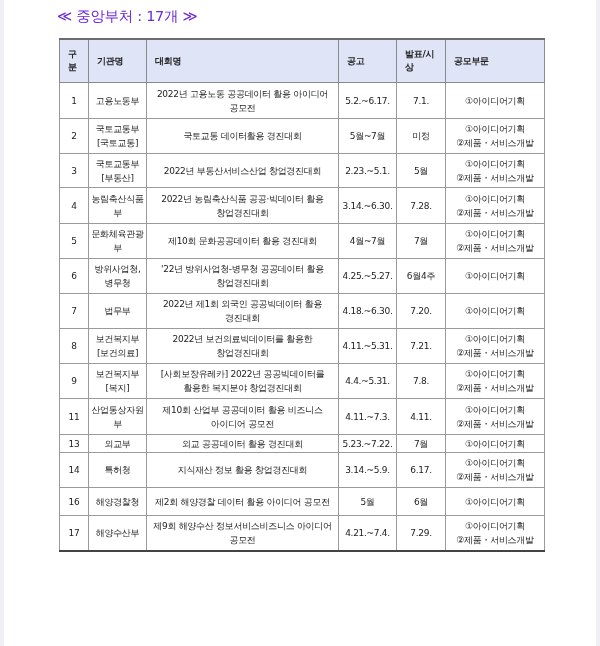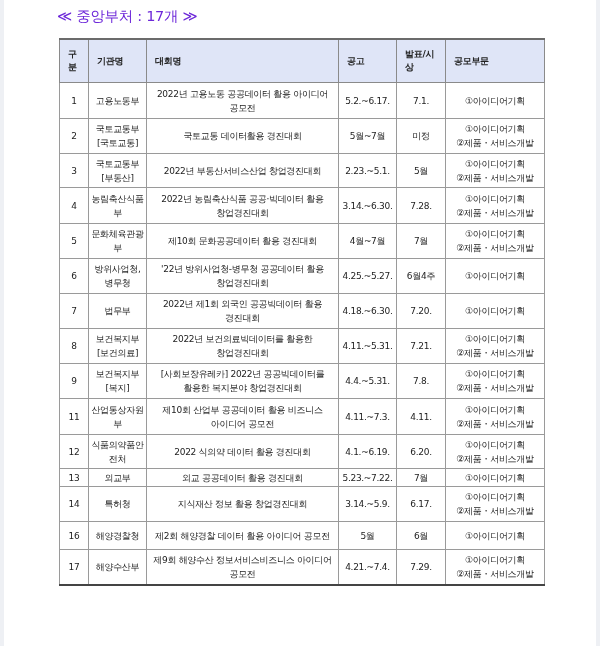--- a/index.html
+++ b/index.html
@@ -203,31 +203,20 @@
         <td class="num">11</td>
         <td class="org">산업통상자원부</td>
         <td class="name">제10회 산업부 공공데이터 활용 비즈니스 아이디어 공모전</td>
         <td class="dates">4.11.~7.3.</td>
         <td class="announce">4.11.</td>
         <td class="cat">
           <span class="cat-line">①아이디어기획</span>
           <span class="cat-line">②제품・서비스개발</span>
         </td>
       </tr>
-      <tr style="height: 34px;">
-        <td class="num">12</td>
-        <td class="org">식품의약품안전처</td>
-        <td class="name">2022 식의약 데이터 활용 경진대회</td>
-        <td class="dates">4.1.~6.19.</td>
-        <td class="announce">6.20.</td>
-        <td class="cat">
-          <span class="cat-line">①아이디어기획</span>
-          <span class="cat-line">②제품・서비스개발</span>
-        </td>
-      </tr>
       <tr style="height: 18px;">
         <td class="num">13</td>
         <td class="org">외교부</td>
         <td class="name">외교 공공데이터 활용 경진대회</td>
         <td class="dates">5.23.~7.22.</td>
         <td class="announce">7월</td>
         <td class="cat">
           <span class="cat-line">①아이디어기획</span>
         </td>
       </tr>

